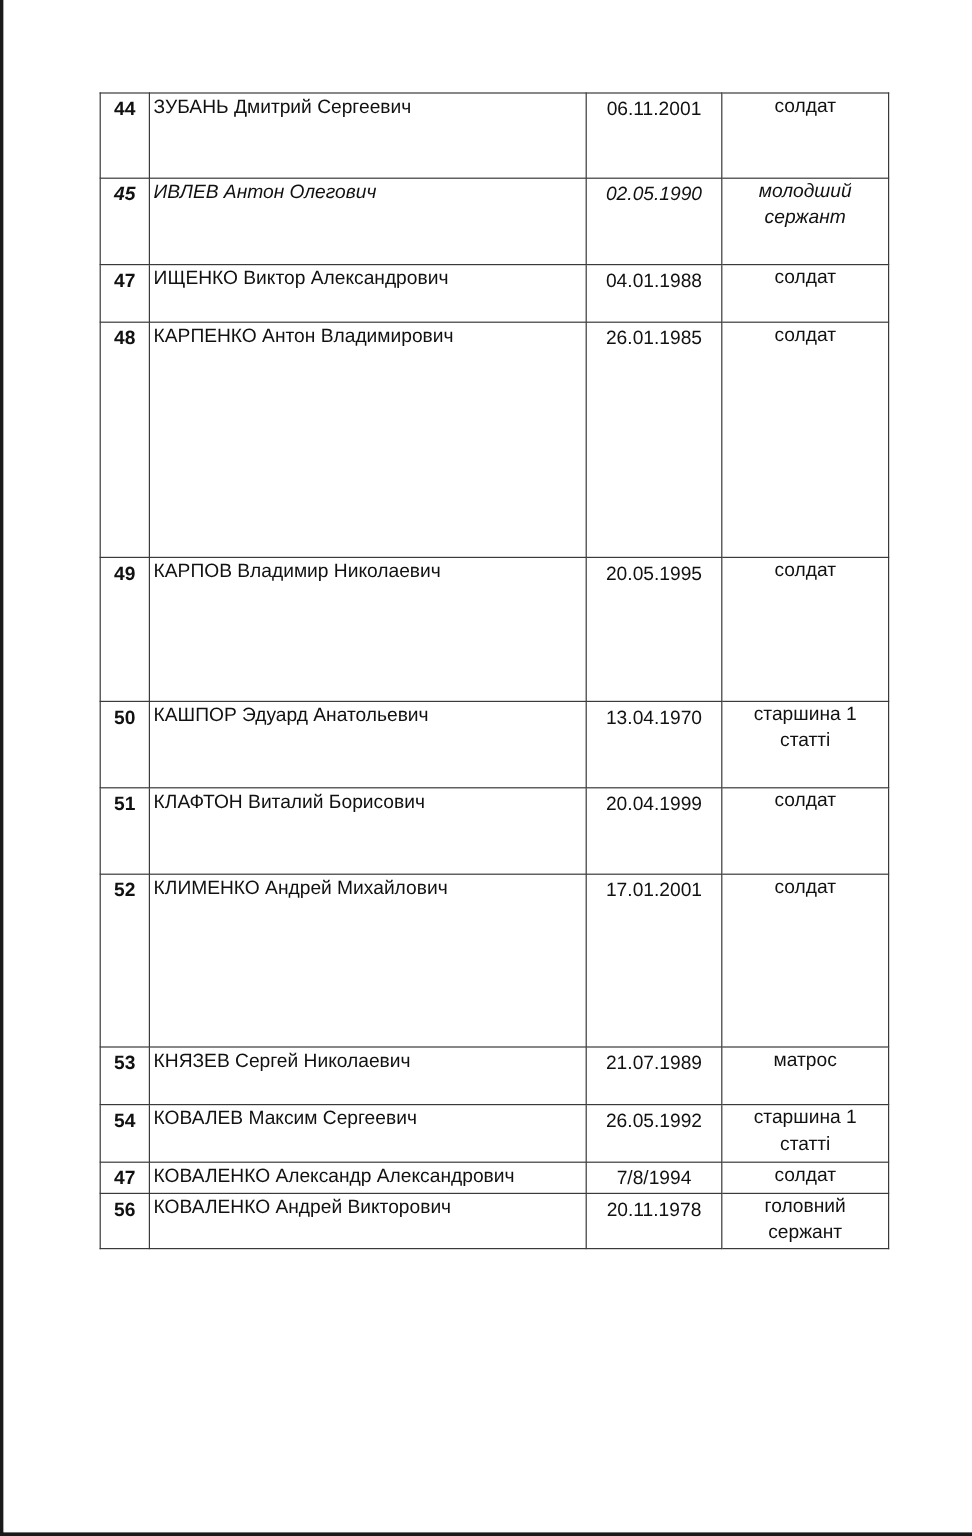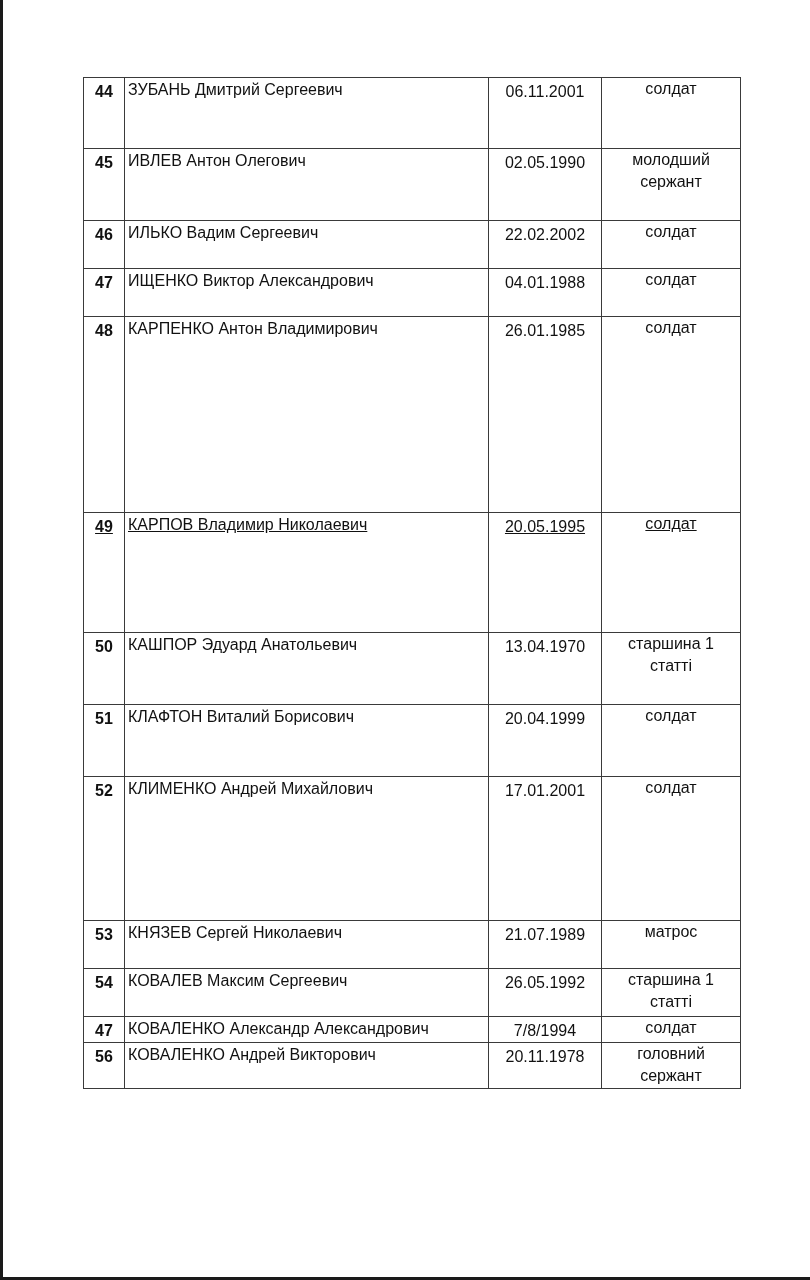--- a/index.html
+++ b/index.html
@@ -42,54 +42,46 @@
     </colgroup>
     <tbody id="roster-body">
         <tr style="height: 71px;">
           <td class="num">44</td>
           <td class="name">ЗУБАНЬ Дмитрий Сергеевич</td>
           <td class="date">06.11.2001</td>
           <td class="rank">
             <span>солдат</span>
           </td>
         </tr>
-        <tr style="height: 72px;">
+        <tr style="height: 72px; font-style: italic;">
           <td class="num">45</td>
           <td class="name">ИВЛЕВ Антон Олегович</td>
           <td class="date">02.05.1990</td>
           <td class="rank">
             <span>молодший</span>
             <span>сержант</span>
-          </td>
-        </tr>
-        <tr style="height: 48px;">
-          <td class="num">46</td>
-          <td class="name">ИЛЬКО Вадим Сергеевич</td>
-          <td class="date">22.02.2002</td>
-          <td class="rank">
-            <span>солдат</span>
           </td>
         </tr>
         <tr style="height: 48px;">
           <td class="num">47</td>
           <td class="name">ИЩЕНКО Виктор Александрович</td>
           <td class="date">04.01.1988</td>
           <td class="rank">
             <span>солдат</span>
           </td>
         </tr>
         <tr style="height: 196px;">
           <td class="num">48</td>
           <td class="name">КАРПЕНКО Антон Владимирович</td>
           <td class="date">26.01.1985</td>
           <td class="rank">
             <span>солдат</span>
           </td>
         </tr>
-        <tr style="height: 120px; text-decoration: underline;">
+        <tr style="height: 120px;">
           <td class="num">49</td>
           <td class="name">КАРПОВ Владимир Николаевич</td>
           <td class="date">20.05.1995</td>
           <td class="rank">
             <span>солдат</span>
           </td>
         </tr>
         <tr style="height: 72px;">
           <td class="num">50</td>
           <td class="name">КАШПОР Эдуард Анатольевич</td>

